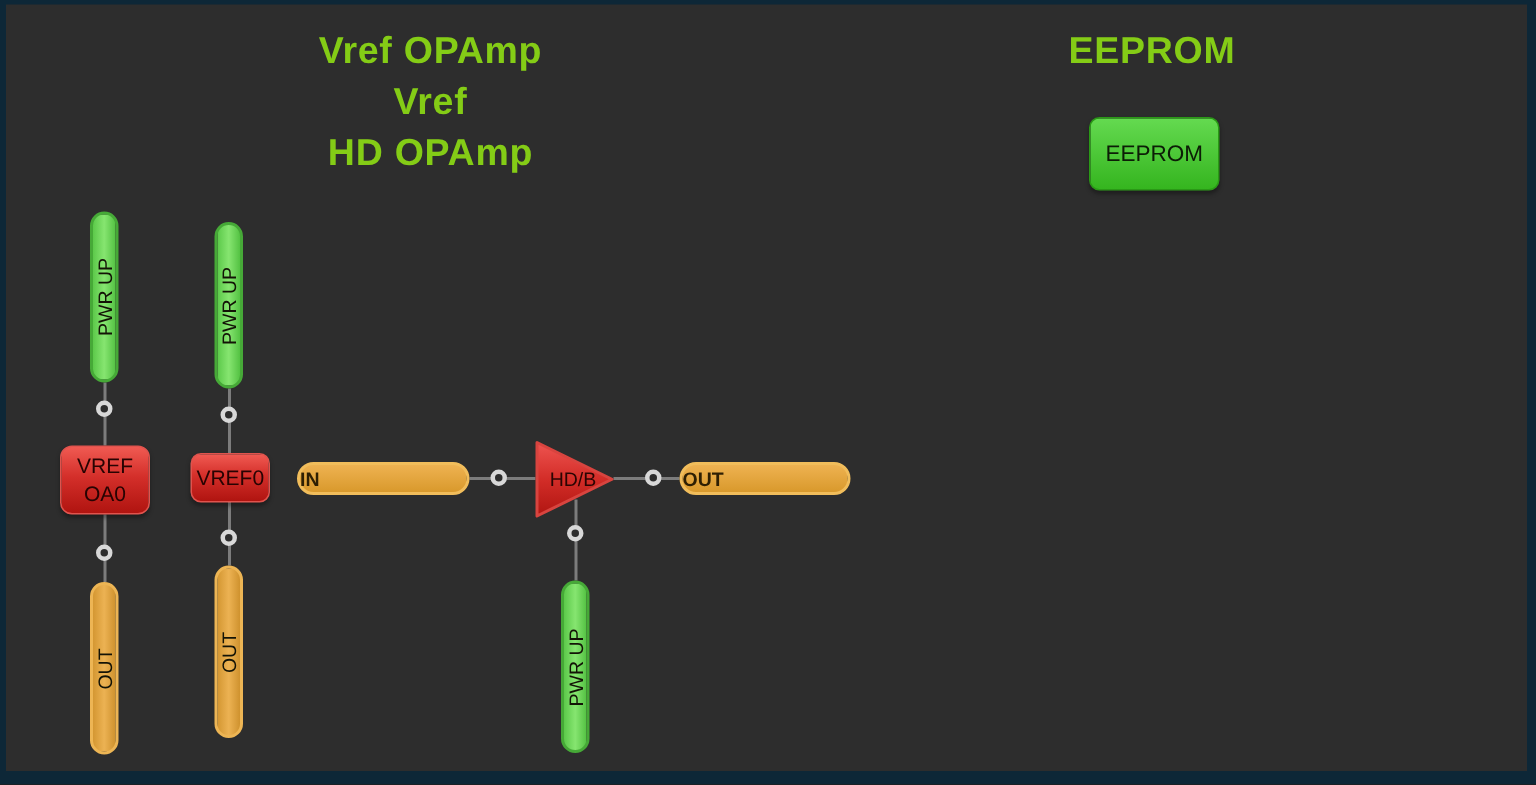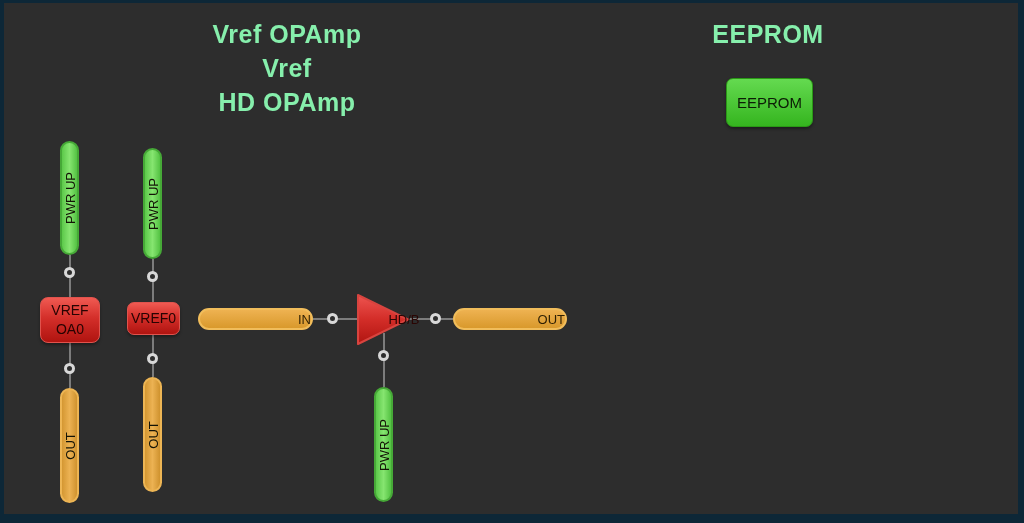--- a/index.html
+++ b/index.html
@@ -6,21 +6,21 @@
   .frame{
     position:relative;width:1024px;height:523px;
     background:#0d2737;overflow:hidden;
     font-family:"Liberation Sans",sans-serif;
   }
   .canvas{
     position:absolute;left:4px;top:3px;width:1014px;height:511px;
     background:#2d2d2d;
   }
   .title{
-    position:absolute;color:#86efac;font-weight:bold;font-size:25px;
+    position:absolute;color:#84cc16;font-weight:bold;font-size:25px;
     line-height:34px;text-align:center;letter-spacing:0.5px;
   }
   .wire{position:absolute;background:#7c7c7c;}
   .dot{
     position:absolute;width:11px;height:11px;box-sizing:border-box;
     border:3px solid #d8d8d8;border-radius:50%;background:#2d2d2d;
   }
   .pill-v{
     position:absolute;width:19px;box-sizing:border-box;
     border-radius:10px;border:2px solid;
@@ -36,42 +36,42 @@
   }
   .pill-orange-v{
     border-color:#edb554;
     background:linear-gradient(90deg,#d49732,#ecb253 50%,#cf912e);
     background:linear-gradient(90deg,#d49732,#ecb253 50%,#cf922e);
   }
   .pill-h{
     position:absolute;height:22px;box-sizing:border-box;
     border-radius:11px;border:2px solid #f1bd5b;
     background:linear-gradient(180deg,#eeb251,#d9992c);
-    display:flex;align-items:center;justify-content:flex-end;
-    font-size:13px;font-weight:normal;color:#2e1f03;
+    display:flex;align-items:center;justify-content:flex-start;
+    font-size:13px;font-weight:bold;color:#2e1f03;
   }
   .block-red{
     position:absolute;box-sizing:border-box;border-radius:8px;
     border:1px solid #e0534d;
     background:linear-gradient(180deg,#f05a52 0%,#d42f2a 45%,#b01410 100%);
     display:flex;flex-direction:column;align-items:center;justify-content:center;
     font-size:14px;line-height:19px;color:#270302;
     box-shadow:0 2px 3px rgba(0,0,0,0.35);
   }
   .block-green{
     position:absolute;box-sizing:border-box;border-radius:7px;
     border:1px solid #2a9916;
     background:linear-gradient(180deg,#64da50,#35b51f);
     display:flex;align-items:center;justify-content:center;
     font-size:15px;color:#0c1d06;
     box-shadow:0 2px 3px rgba(0,0,0,0.35);
   }
   .tri-wrap{position:absolute;}
   .tri-label{
-    position:absolute;text-align:center;font-size:13px;color:#2a0503;margin-left:22px;
+    position:absolute;text-align:center;font-size:13px;color:#2a0503;
   }
 </style>
 </head>
 <body>
 
 <div class="frame">
   <div class="canvas"></div>
 
   <div class="title" style="left:137px;top:17px;width:300px;">
     <span style="display:block;">Vref OPAmp</span>

